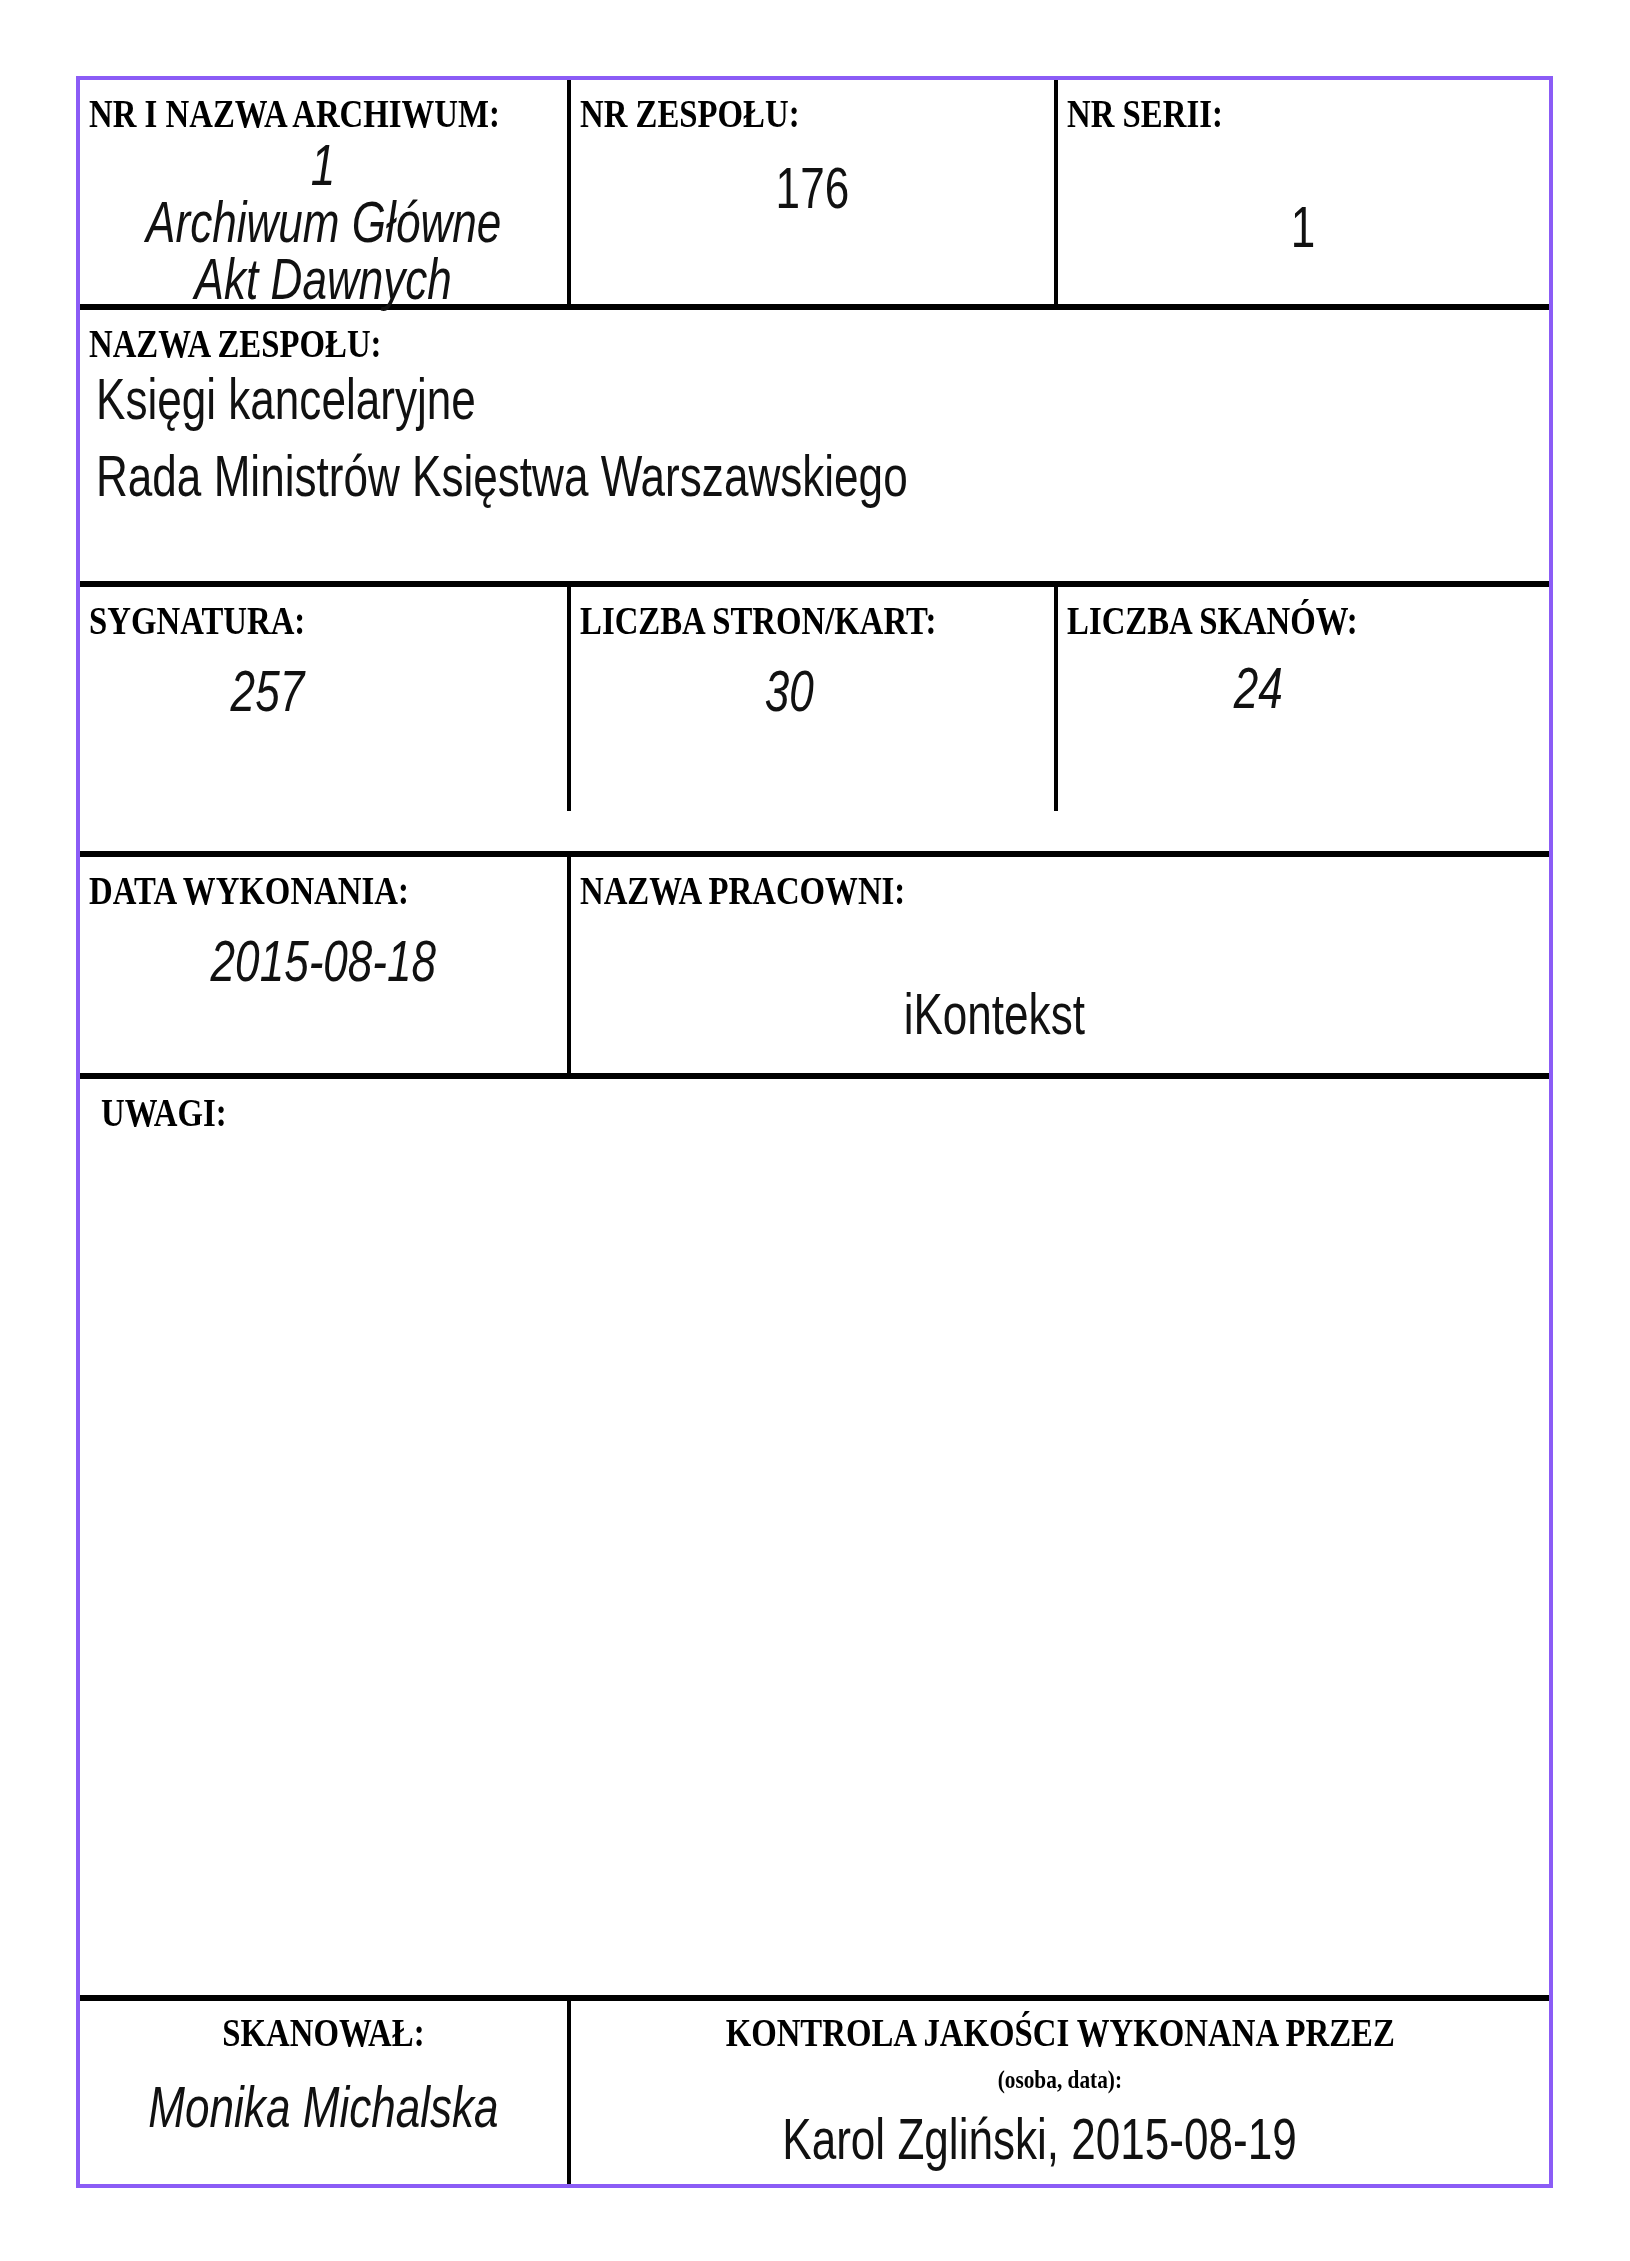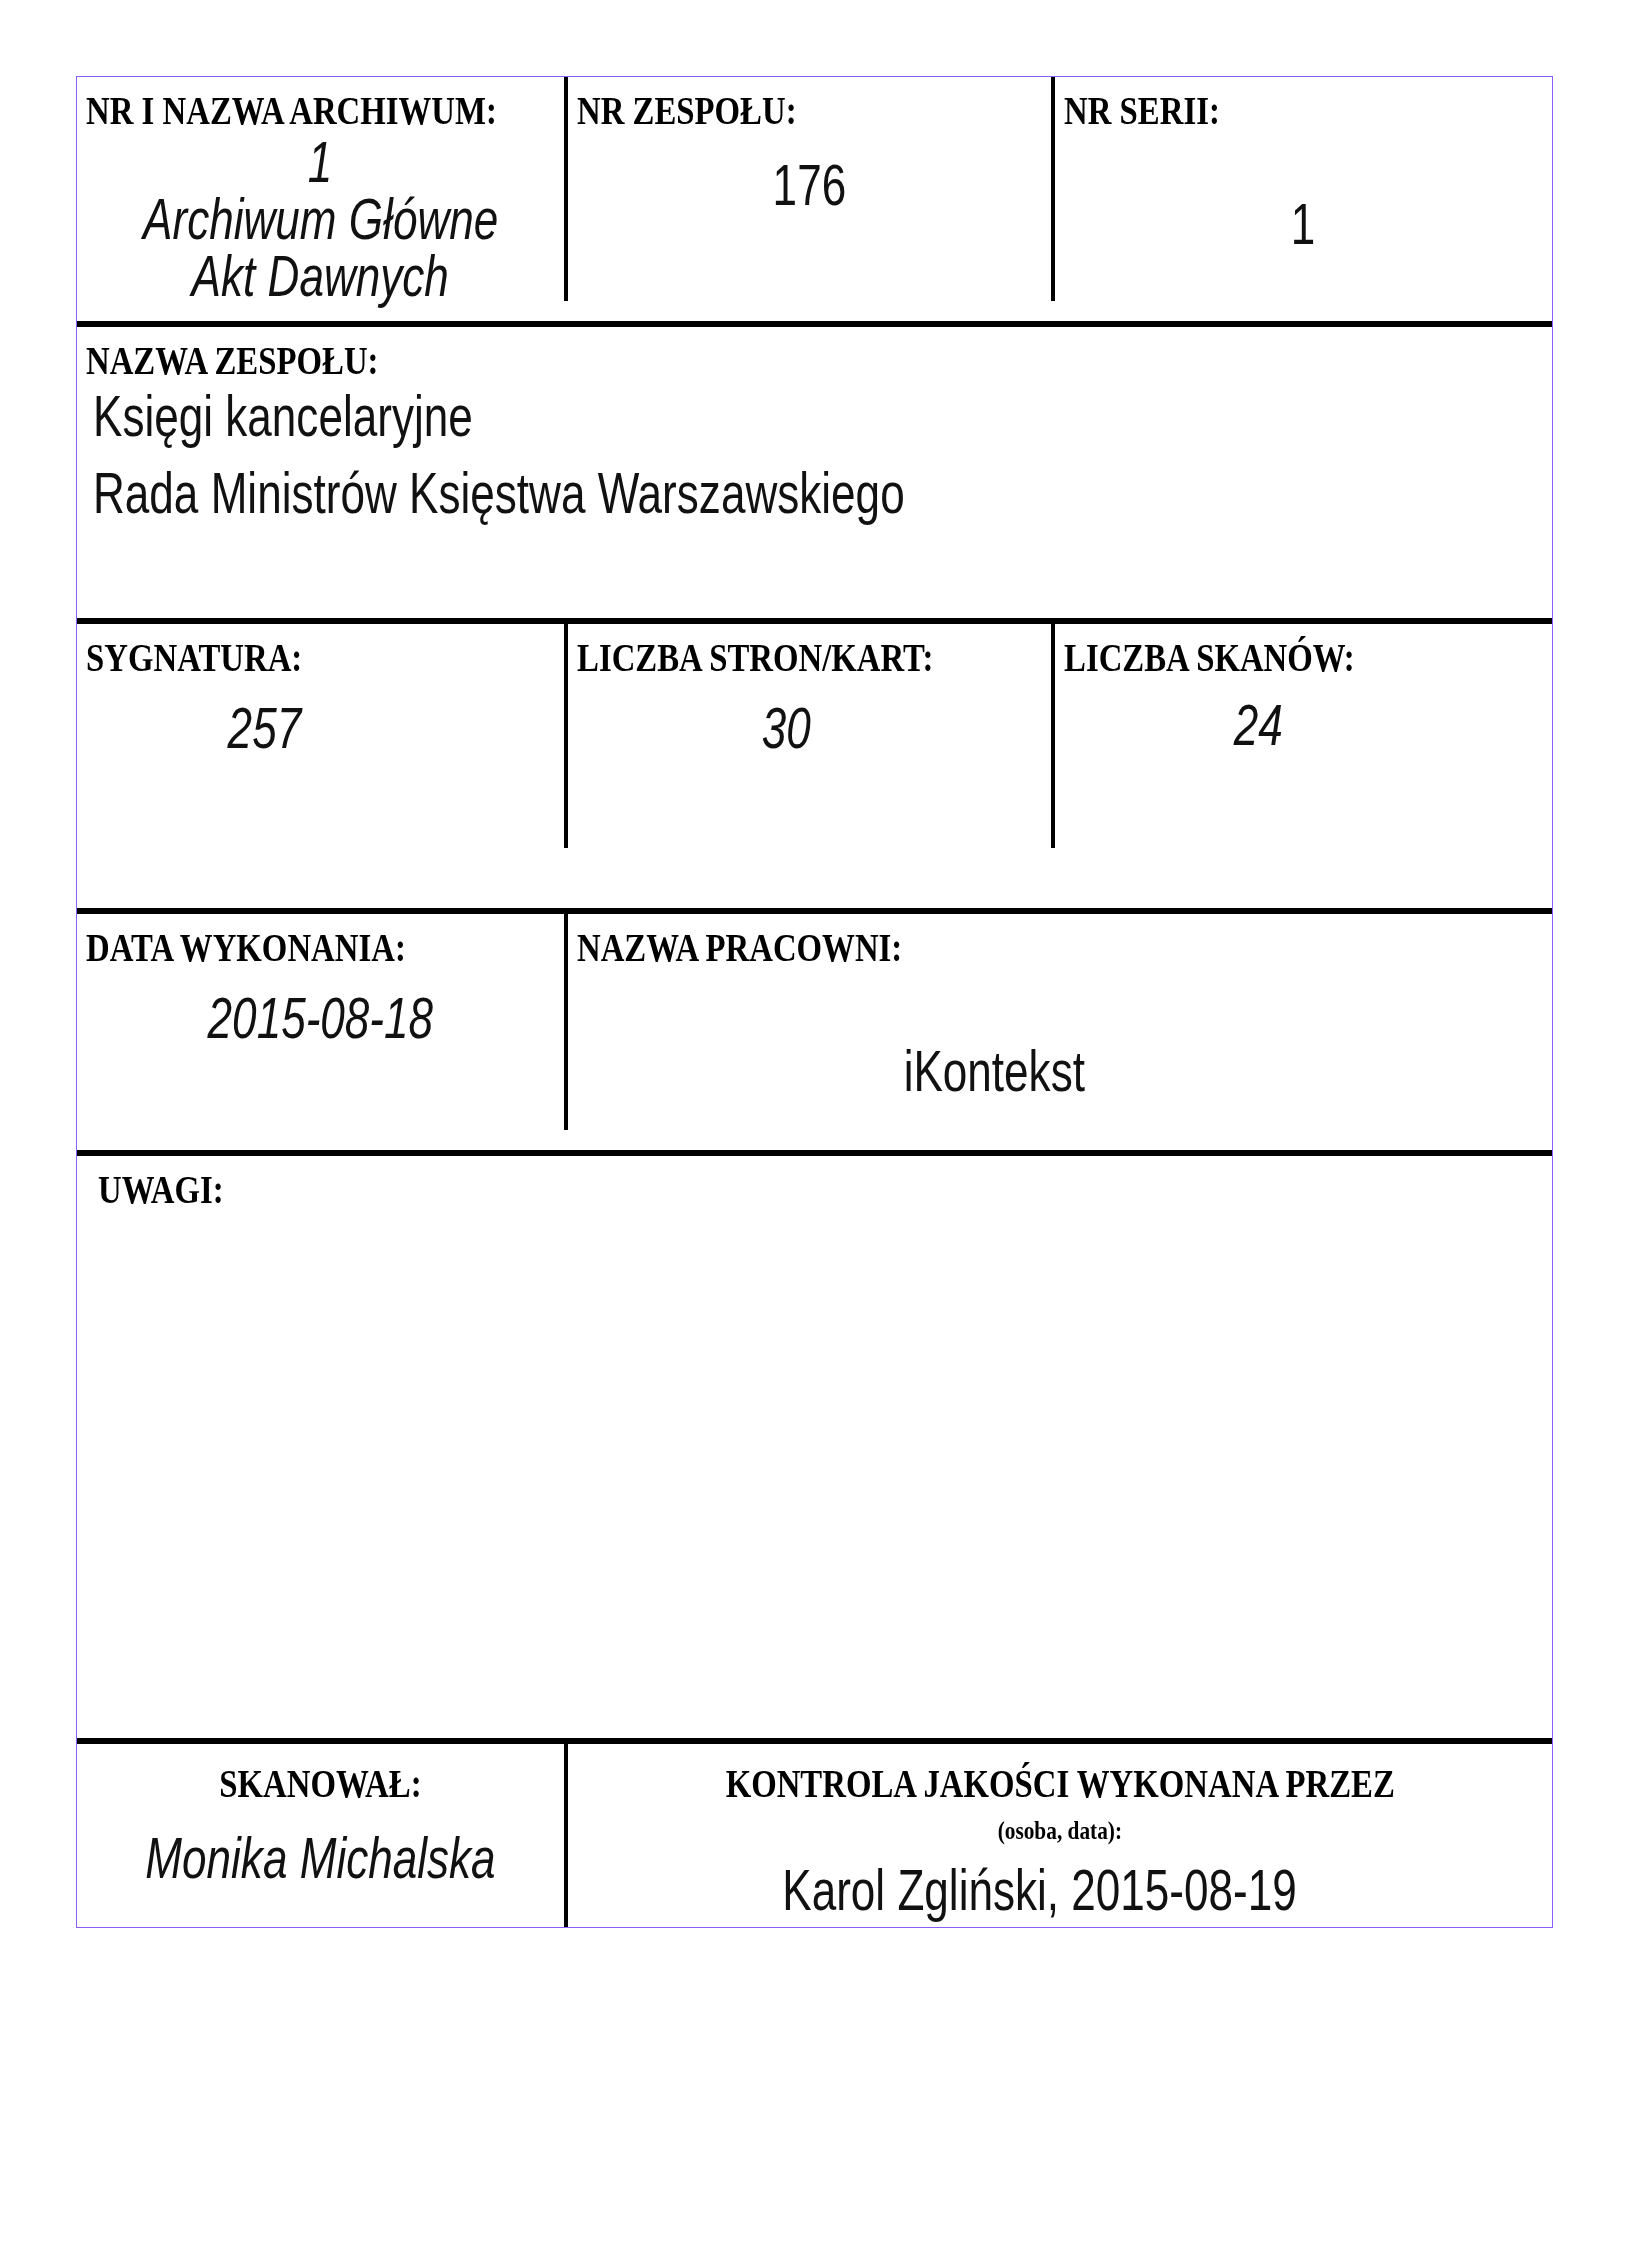--- a/index.html
+++ b/index.html
@@ -16,27 +16,26 @@
     width: 1630px;
     height: 2261px;
     background: #ffffff;
     overflow: hidden;
   }
   .ftable {
     position: absolute;
     left: 76px;
     top: 76px;
     width: 1477px;
-    height: 1852px;
+    height: 2112px;
     box-sizing: border-box;
-    border: 1px solid #8b5cf6;
+    border: 4px solid #8b5cf6;
     display: flex;
     flex-direction: column;
     background: #ffffff;
-    gap: 20px;
   }
   .row { display: flex; box-sizing: border-box; flex: none; }
   .row + .row { border-top: 6px solid #000000; }
   .r1 { height: 224px; }
   .r2 { height: 231px; }
   .r3 { height: 230px; margin-top: 46px; }
   .r4 { height: 222px; margin-top: 40px; }
   .r5 { flex: 1 1 auto; padding-left: 12px; }
   .r6 { height: 189px; }
   .cell { box-sizing: border-box; flex: none; }
@@ -55,21 +54,21 @@
     color: #000000;
     padding: 13px 0 0 9.2px;
     white-space: nowrap;
   }
   .label .sq {
     display: inline-block;
     transform: scaleX(0.80);
     transform-origin: 0 50%;
     white-space: nowrap;
   }
-  .label.center { text-align: center; padding-left: 0; margin-top: 8px; }
+  .label.center { text-align: center; padding-left: 0; }
   .label.center .sq { transform-origin: 50% 50%; }
 
   .sublabel {
     font-family: "Liberation Serif", serif;
     font-weight: bold;
     font-size: 26px;
     line-height: 33px;
     color: #000000;
     text-align: center;
     margin-top: 10px;

